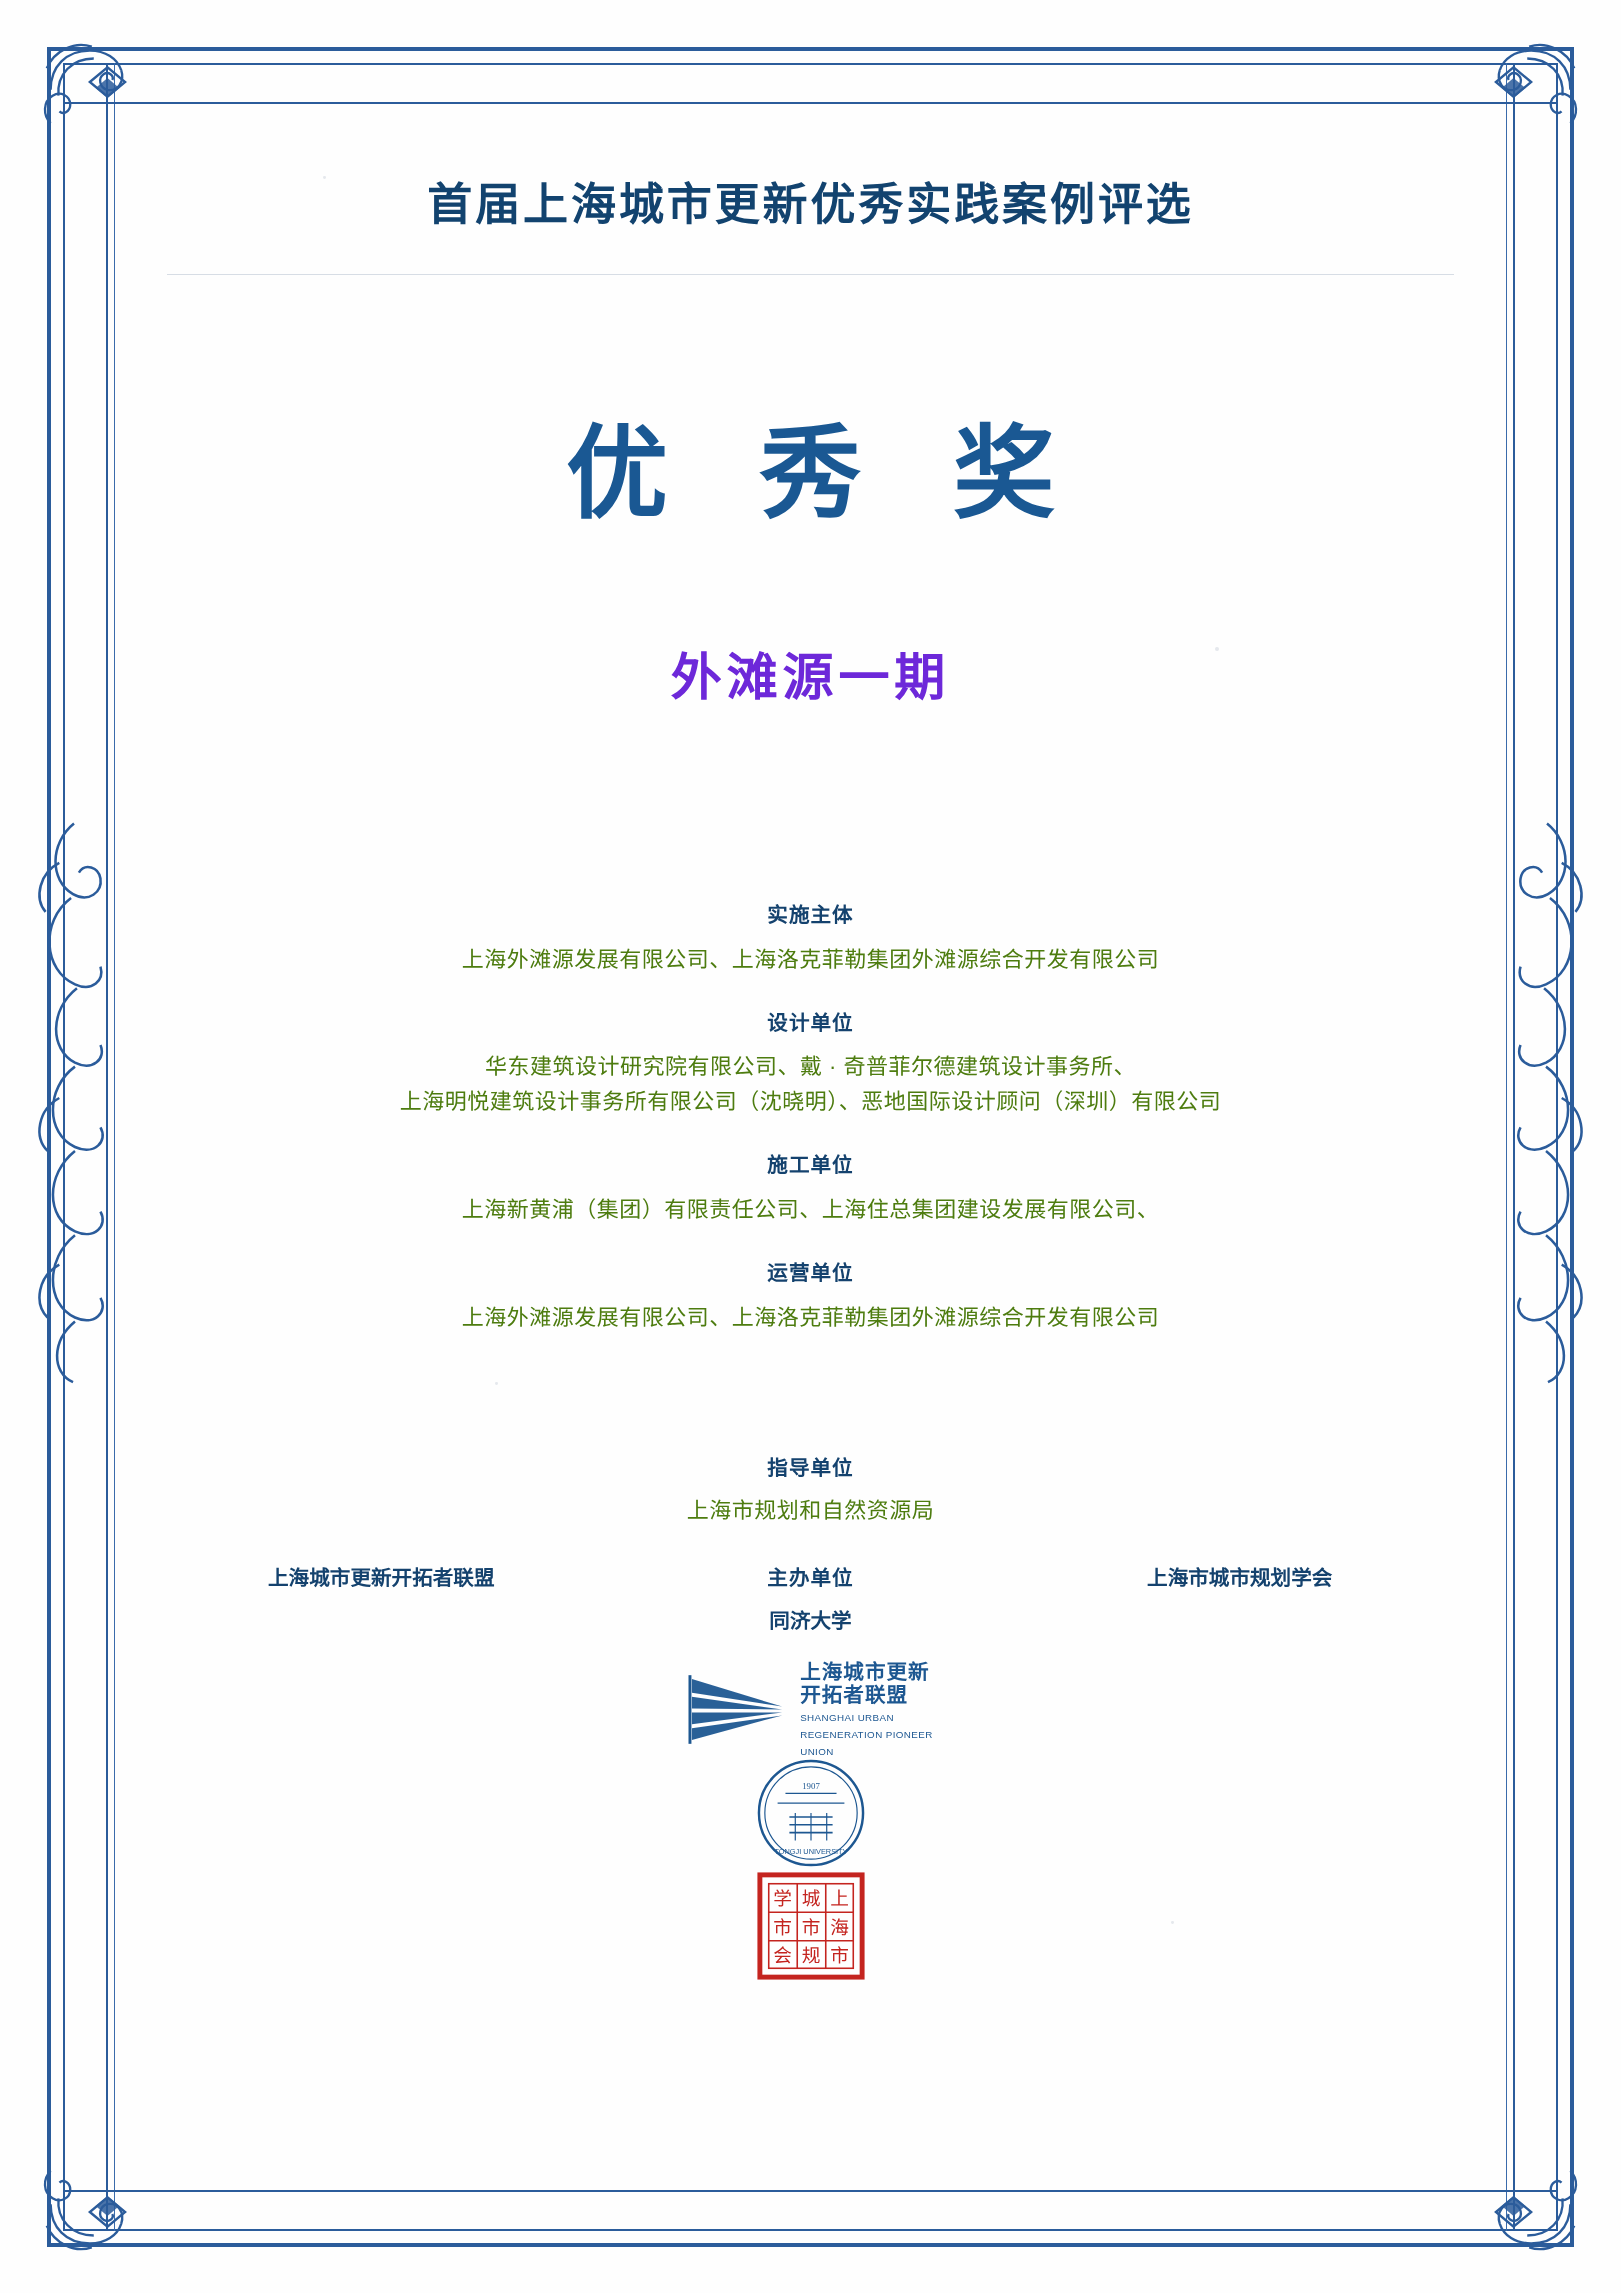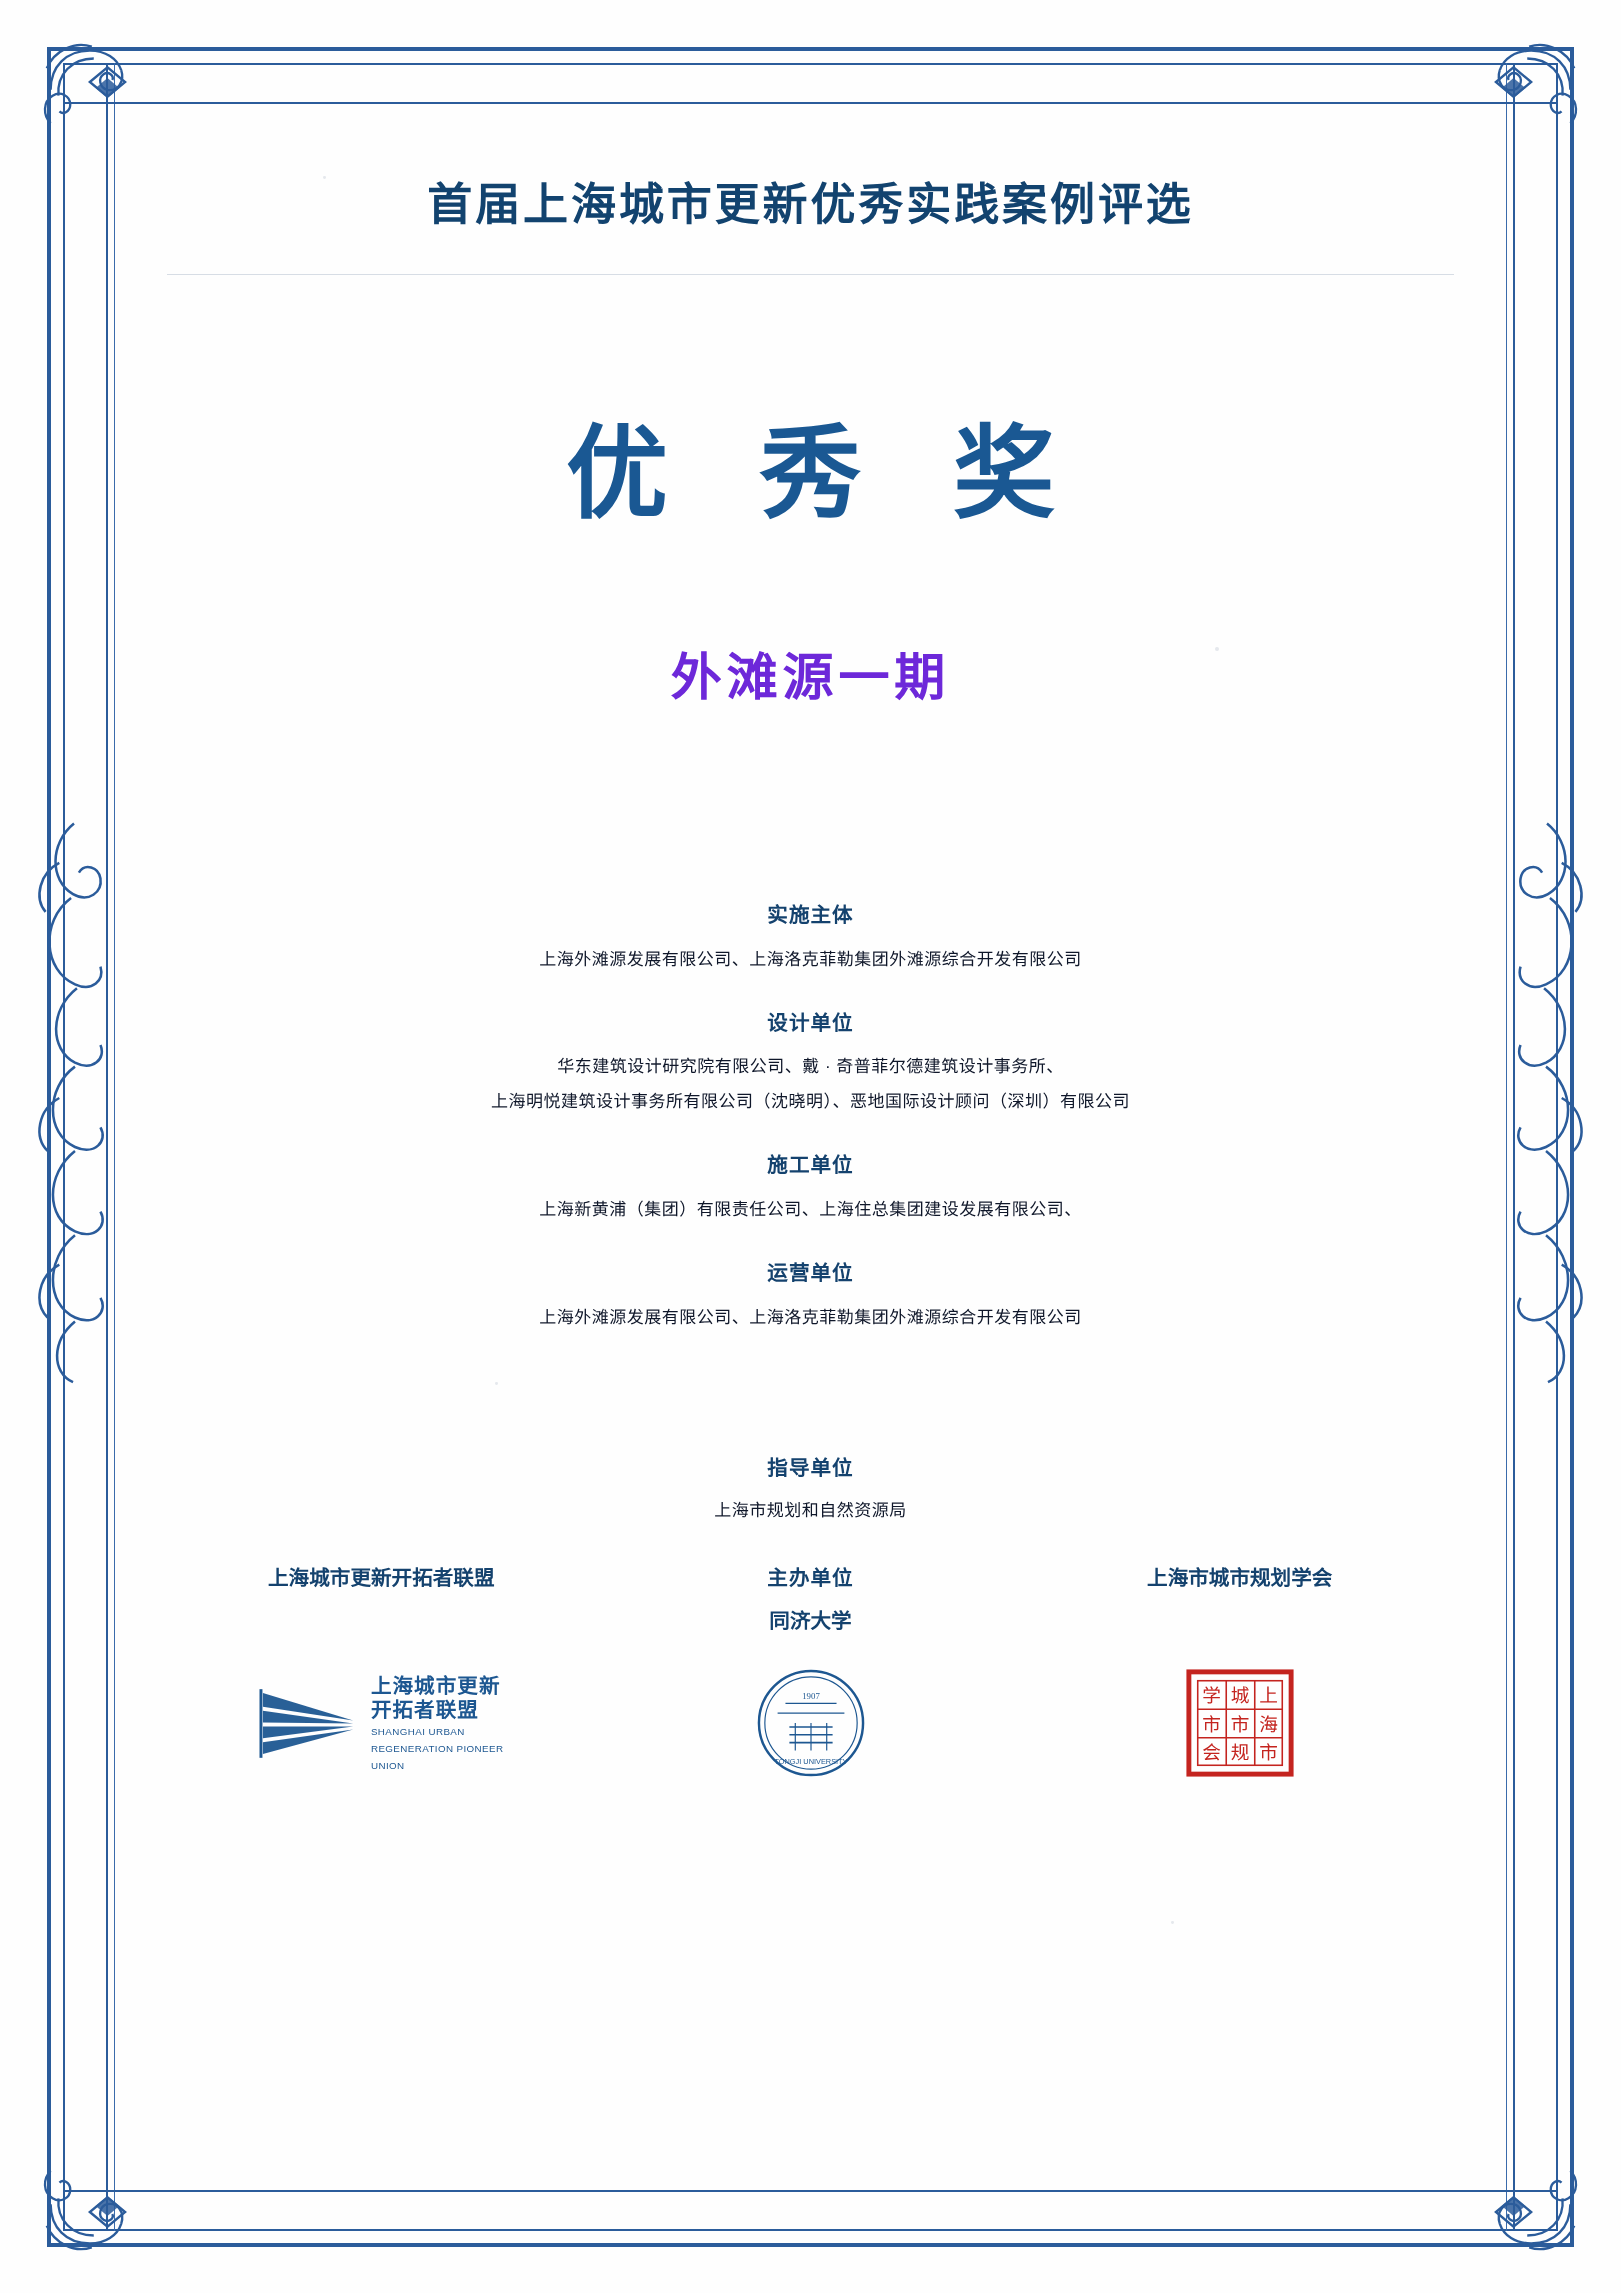--- a/index.html
+++ b/index.html
@@ -131,23 +131,23 @@
   }
   .credit-block { margin-bottom: 29px; }
   .credit-label {
     font-size: 20.6px;
     font-weight: bold;
     color: #14426e;
     margin-bottom: 13.7px;
     letter-spacing: 1px;
   }
   .credit-line {
-    font-size: 17px;
+    font-size: 22px;
     line-height: 35px;
-    color: #0f172a;
+    color: #4d7c0f;
     letter-spacing: 0.5px;
   }
 
   
   .guidance {
     margin-top: 116px;
   }
   .guidance .credit-label { margin-bottom: 11.8px; }
 
   .host-block { margin-top: 33px; }
@@ -171,20 +171,21 @@
     font-size: 20.6px;
     color: #14426e;
   }
 
   .logo-row {
     margin-top: 25.5px;
     display: flex;
     align-items: center;
     justify-content: space-between;
     height: 127px;
+    flex-direction: column;
   }
   .logo-col {
     width: 33.3%;
     display: flex;
     align-items: center;
     justify-content: center;
   }
 
   
   .union-logo { display: flex; align-items: center; gap: 9.8px; }

